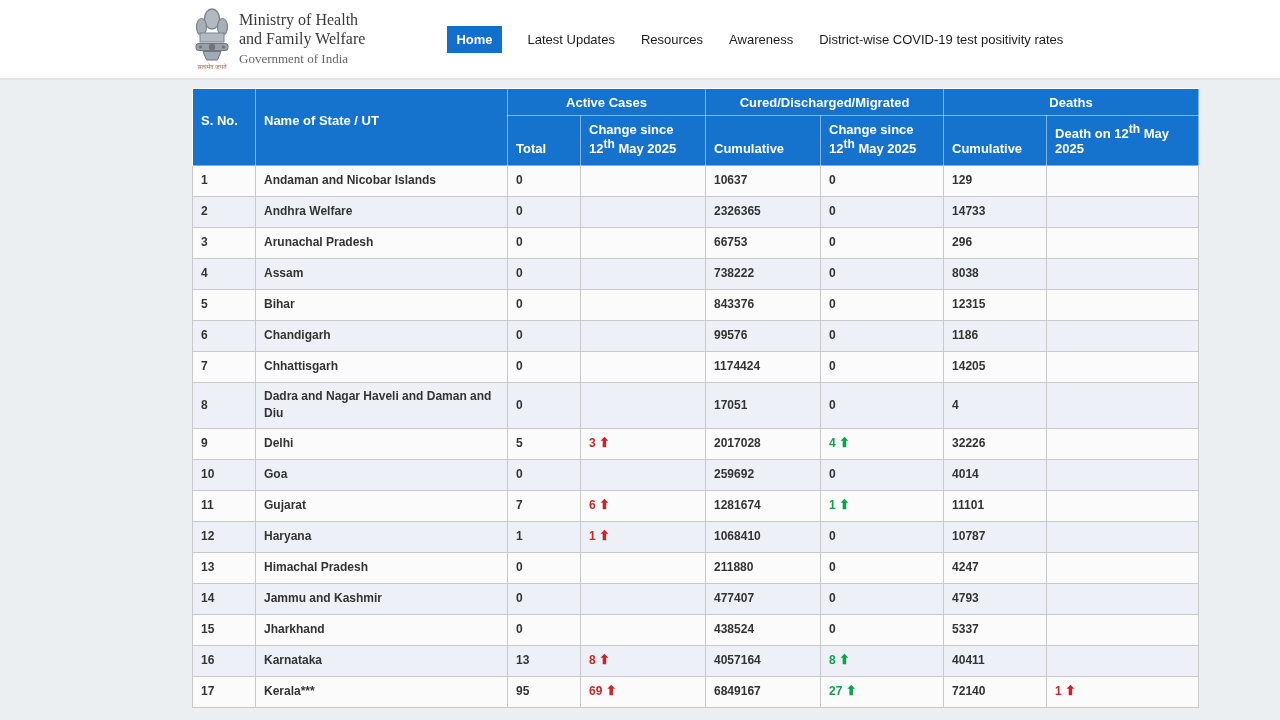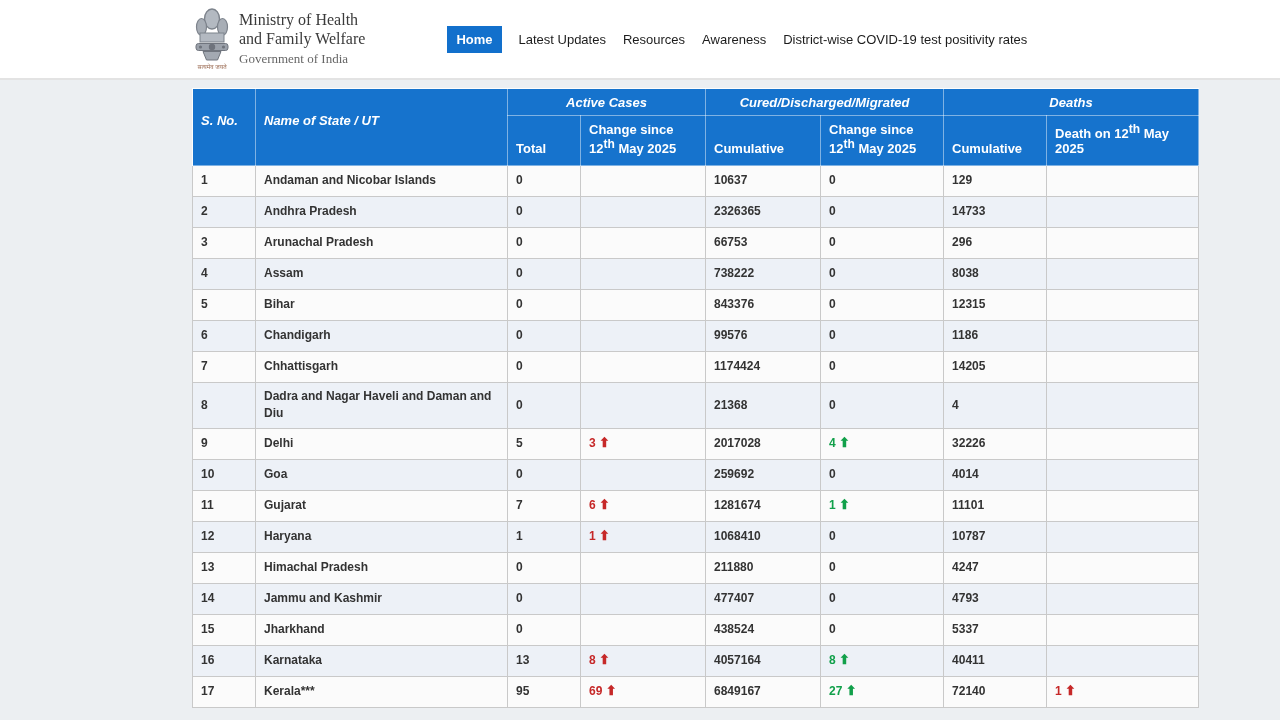--- a/index.html
+++ b/index.html
@@ -15,21 +15,21 @@
     height:80px; background:#ffffff;
     border-bottom:2px solid #e3e3e3;
     display:flex; align-items:center;
     padding-left:192px; padding-right:88px;
   }
   .brand { display:flex; align-items:center; gap:7px; cursor:pointer; }
   .brand-text { font-family:"Liberation Serif", serif; color:#3a3a3a; }
   .brand-line { font-size:16px; line-height:1.18; }
   .brand-sub { font-size:13px; color:#666; margin-top:3px; }
 
-  nav.main-nav { margin-left:82px; display:flex; align-items:center; gap:17px;
+  nav.main-nav { margin-left:82px; display:flex; align-items:center; gap:26px;
     font-size:13px; color:#1c1c1c; white-space:nowrap; }
   .nav-item { cursor:pointer; }
   .nav-item.active { background:#1270cc; color:#fff; font-weight:bold; padding:6px 9px; }
 
   .search-area { margin-left:auto; display:flex; align-items:center; font-size:14px; color:#333; }
   .search-area label { margin-right:4px; }
   .search-input {
     width:152px; height:22px; border:1px solid #767676; padding:1px 5px;
     font-size:13px; font-family:"Liberation Sans", sans-serif; color:#333;
   }
@@ -45,21 +45,21 @@
   main { position:relative; height:640px; }
   table.covid-table {
     margin:8px 0 0 192px; width:1006px;
     border-collapse:collapse; table-layout:fixed; background:#fbfbfb;
   }
   thead th {
     background:#1673cd; color:#fff; font-size:13px; font-weight:bold;
     border:1px solid rgba(255,255,255,0.45);
     padding:4px 8px; text-align:left;
   }
-  thead tr.group-row th { height:27px; vertical-align:middle;font-style:italic; }
+  thead tr.group-row th { height:27px; vertical-align:middle; }
   thead tr.group-row th.group { text-align:center; }
   thead tr.sub-row th { height:50px; vertical-align:bottom; padding-bottom:9px; }
   thead th.span2 { vertical-align:bottom; padding-bottom:17px; }
   thead sup { font-size:12px; }
 
   tbody td {
     border:1px solid #c9c9c9; font-size:12px; font-weight:bold; color:#333;
     padding:5px 8px; height:31px; vertical-align:middle; line-height:1.45;
     overflow:hidden;
   }
@@ -139,21 +139,21 @@
           <td>Andaman and Nicobar Islands</td>
           <td>0</td>
           <td></td>
           <td>10637</td>
           <td>0</td>
           <td>129</td>
           <td></td>
         </tr>
         <tr class="alt">
           <td>2</td>
-          <td>Andhra Pradesh</td>
+          <td>Andhra Welfare</td>
           <td>0</td>
           <td></td>
           <td>2326365</td>
           <td>0</td>
           <td>14733</td>
           <td></td>
         </tr>
         <tr>
           <td>3</td>
           <td>Arunachal Pradesh</td>
@@ -202,21 +202,21 @@
           <td>1174424</td>
           <td>0</td>
           <td>14205</td>
           <td></td>
         </tr>
         <tr class="alt">
           <td>8</td>
           <td>Dadra and Nagar Haveli and Daman and Diu</td>
           <td>0</td>
           <td></td>
-          <td>21368</td>
+          <td>17051</td>
           <td>0</td>
           <td>4</td>
           <td></td>
         </tr>
         <tr>
           <td>9</td>
           <td>Delhi</td>
           <td>5</td>
           <td class="change red"><span>3 </span><span class="arrow">⬆</span></td>
           <td>2017028</td>

